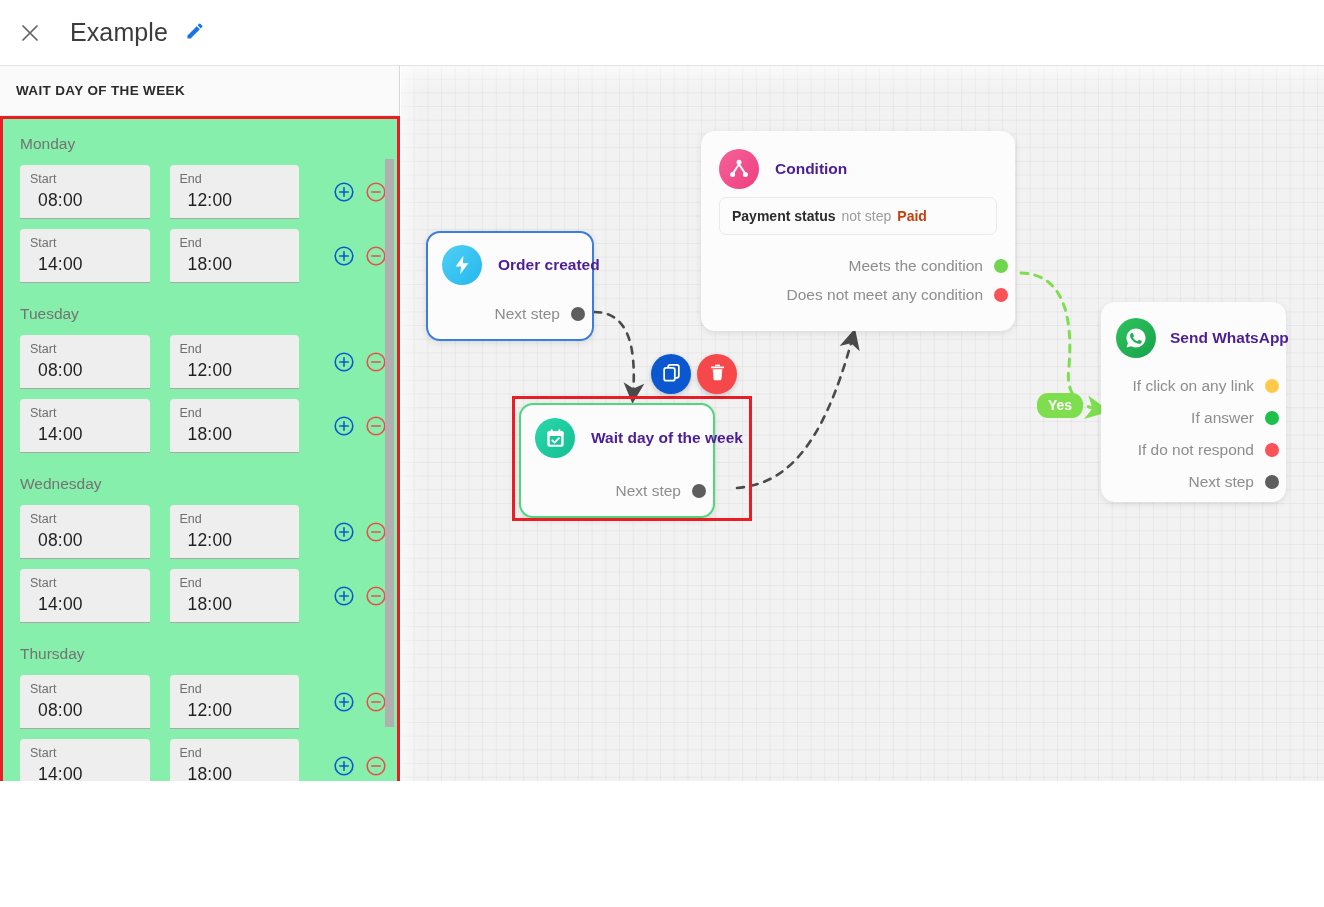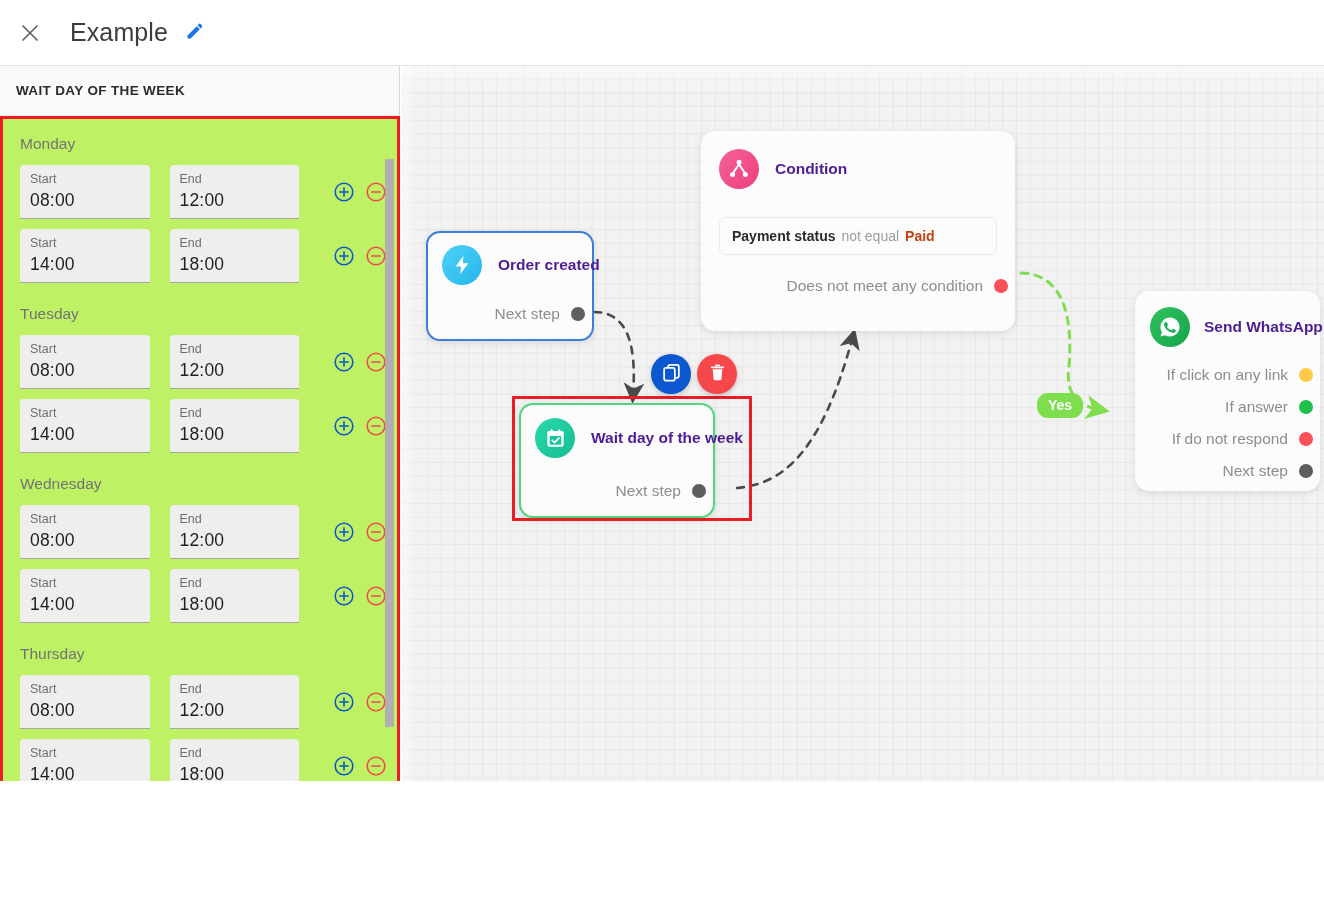--- a/index.html
+++ b/index.html
@@ -76,21 +76,21 @@
     color: #2b2b2b;
     letter-spacing: .35px;
   }
 
   .sidebar-body {
     position: absolute;
     top: 50px; left: 0;
     width: 400px;
     height: 791px;
     border: 3px solid #ec1c24;
-    background: #bef264;
+    background: #86efac;
     overflow: hidden;
   }
   .scroll-area {
     position: absolute;
     top: 0; left: 0;
     width: 394px;
     height: 785px;
     overflow: hidden;
     padding: 14px 0 0 0;
   }
@@ -124,20 +124,21 @@
     color: #6e6e6e;
     line-height: 16px;
     display: block;
   }
   .tf-value {
     font-size: 17.5px;
     color: #1f1f1f;
     line-height: 26px;
     display: block;
     letter-spacing: .2px;
+    margin-left: 8px;
   }
 
   .slot-actions {
     display: flex;
     align-items: center;
     height: 54px;
     margin-left: 14px;
   }
   .circ-btn {
     width: 22px; height: 22px;
@@ -278,39 +279,39 @@
     pointer-events: none;
   }
 
   
   #node-cond {
     left: 300px; top: 65px;
     width: 314px; height: 200px;
   }
   #node-cond .node-head { padding: 18px 0 0 18px; }
   .cond-expr {
-    margin: 28px 18px 0 18px;
+    margin: 8px 18px 0 18px;
     height: 38px;
     border: 1px solid #eaeaea;
     border-radius: 7px;
     display: flex;
     align-items: center;
     padding-left: 12px;
     background: #fcfcfc;
   }
   .cond-expr span { font-size: 14px; }
   .expr-field { font-weight: bold; color: #2b2b2b; }
   .expr-op { color: #9c9c9c; margin: 0 6px; }
   .expr-val { font-weight: bold; color: #c2410c; }
   #node-cond .ports { margin-top: 16px; padding-right: 14px; }
 
   
   #node-wa {
-    left: 700px; top: 225px;
-    width: 185px; height: 200px; margin-left: 34px;
+    left: 700px; top: 236px;
+    width: 185px; height: 200px;
   }
   #node-wa .node-head { padding: 16px 0 0 15px; }
   #node-wa .node-title { margin-left: 14px; }
   #node-wa .ports { margin-top: 12px; padding-right: 14px; }
   #node-wa .port-row { height: 32px; }
 
   .yes-badge {
     position: absolute;
     left: 636px; top: 327px;
     background: #7ede4e;
@@ -678,25 +679,29 @@
             <circle cx="5.6" cy="17.6" r="2.5" fill="#ffffff"></circle>
             <circle cx="18.4" cy="17.6" r="2.5" fill="#ffffff"></circle>
             <path d="M12 7.2 L6.4 15.6 M12 7.2 L17.6 15.6" stroke="#ffffff" stroke-width="1.9" stroke-linecap="round"></path>
           </svg>
         </div>
         <div class="node-title">Condition</div>
       </div>
 
       <div class="cond-expr">
         <span class="expr-field">Payment status</span>
-        <span class="expr-op">not equal</span>
+        <span class="expr-op">not step</span>
         <span class="expr-val">Paid</span>
       </div>
 
       <div class="ports">
+        <div class="port-row">
+          <span class="port-label">Meets the condition</span>
+          <span class="port-dot" style="background:#6fd44e;"></span>
+        </div>
         <div class="port-row">
           <span class="port-label">Does not meet any condition</span>
           <span class="port-dot" style="background:#fc5157;"></span>
         </div>
       </div>
     </div>
 
     <div class="node" id="node-wa">
       <div class="node-head">
         <div class="node-icon" style="background:linear-gradient(135deg,#2fc25f,#16a34a);">

